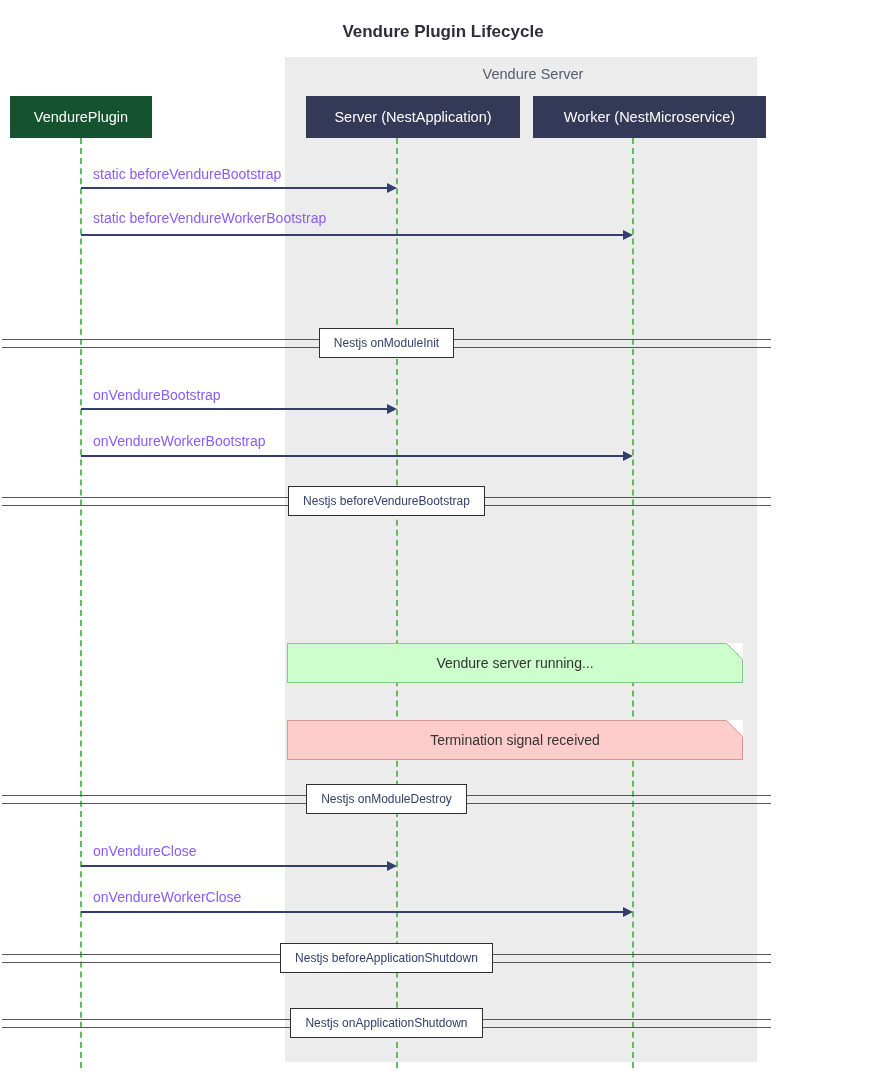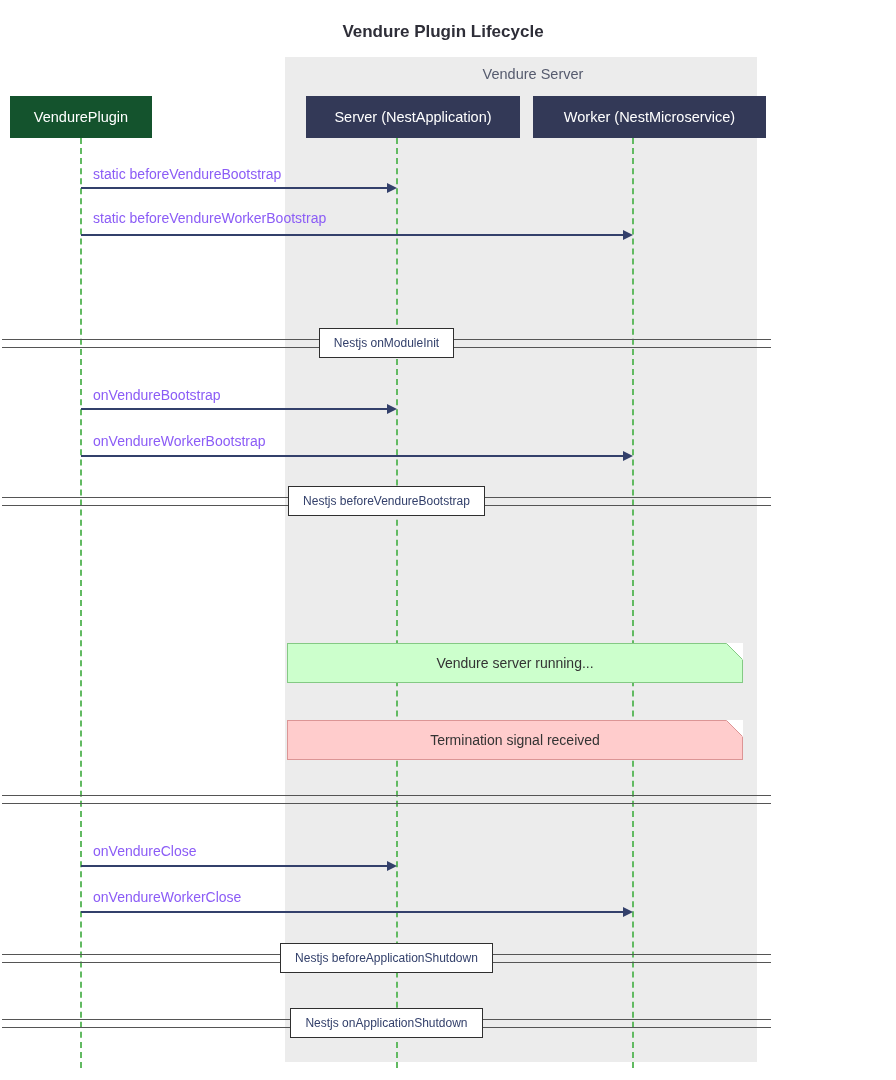--- a/index.html
+++ b/index.html
@@ -121,20 +121,21 @@
     <span class="note-text">Termination signal received</span>
     <svg class="fold" width="17" height="17" viewBox="0 0 17 17">
       <polygon points="0,0 17,0 17,17" fill="#ffffff"></polygon>
       <path d="M0.5,0.5 L16,16" fill="none" stroke-width="1"></path>
     </svg>
   </div>
 
   <div class="divider" style="top:782px">
     <div class="dline l1"></div>
     <div class="dline l2"></div>
+    <div class="dlabel">Nestjs onModuleDestroy</div>
   </div>
 
   <div class="msg-label" style="top:843px">onVendureClose</div>
   <div class="arrow to-server" style="top:861px">
     <span class="shaft"></span>
     <span class="head"></span>
   </div>
 
   <div class="msg-label" style="top:889px">onVendureWorkerClose</div>
   <div class="arrow to-worker" style="top:907px">

